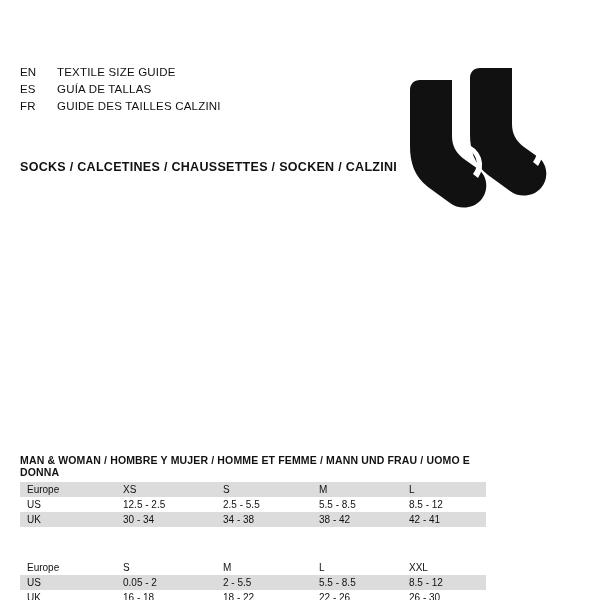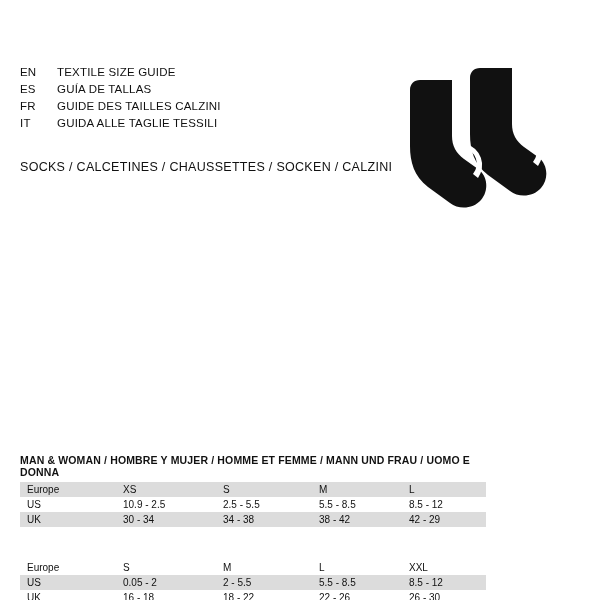--- a/index.html
+++ b/index.html
@@ -45,21 +45,21 @@
   .lang-text {
     flex: 1 1 auto;
     color: #111;
   }
 
   .socks-title {
     position: absolute;
     top: 112px;
     left: 20px;
     font-size: 12.5px;
-    font-weight: normal;
+    font-weight: bold;
     letter-spacing: 0.3px;
     color: #111;
   }
 
   
   .sock-art {
     position: absolute;
     top: 18px;
     left: 408px;
     width: 160px;
@@ -119,24 +119,20 @@
       <span class="lang-code">EN</span>
       <span class="lang-text">TEXTILE SIZE GUIDE</span>
     </div>
     <div class="lang-row">
       <span class="lang-code">ES</span>
       <span class="lang-text">GUÍA DE TALLAS</span>
     </div>
     <div class="lang-row">
       <span class="lang-code">FR</span>
       <span class="lang-text">GUIDE DES TAILLES CALZINI</span>
-    </div>
-    <div class="lang-row">
-      <span class="lang-code">IT</span>
-      <span class="lang-text">GUIDA ALLE TAGLIE TESSILI</span>
     </div>
   </div>
 
   <div class="socks-title">SOCKS / CALCETINES / CHAUSSETTES / SOCKEN / CALZINI</div>
 
   <div class="sock-art">
     <svg width="160" height="150" viewBox="0 0 160 150" xmlns="http://www.w3.org/2000/svg">
 
       <path d="M72 2 h32 v56 c0 10 4 17 12 23 l14 10 c10 7 11 22 3 31 -8 9 -22 10 -31 3 l-22 -16 C66 98 62 84 62 68 V12 C62 6 66 2 72 2 Z" fill="#111111"></path>
 
@@ -160,31 +156,31 @@
       <tbody>
         <tr class="shade">
           <td>Europe</td>
           <td>XS</td>
           <td>S</td>
           <td>M</td>
           <td>L</td>
         </tr>
         <tr class="plain">
           <td>US</td>
-          <td>10.9 - 2.5</td>
+          <td>12.5 - 2.5</td>
           <td>2.5 - 5.5</td>
           <td>5.5 - 8.5</td>
           <td>8.5 - 12</td>
         </tr>
         <tr class="shade">
           <td>UK</td>
           <td>30 - 34</td>
           <td>34 - 38</td>
           <td>38 - 42</td>
-          <td>42 - 29</td>
+          <td>42 - 41</td>
         </tr>
       </tbody>
     </table>
   </div>
 
   <div class="table-wrap children">
     <table class="size-table">
       <colgroup>
           <col class="c0">
           <col class="c1">

